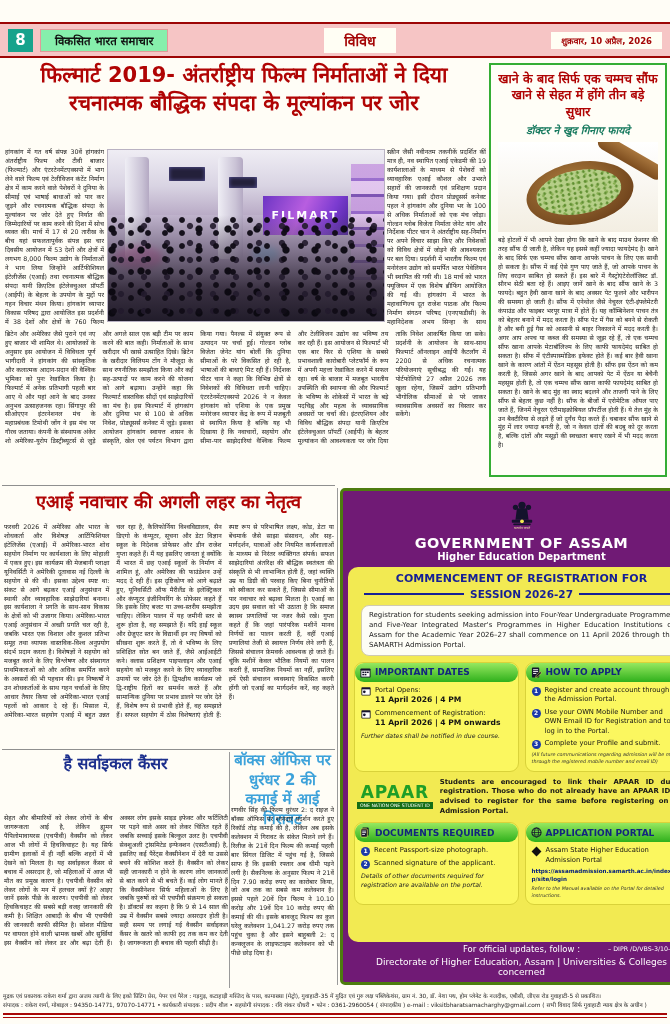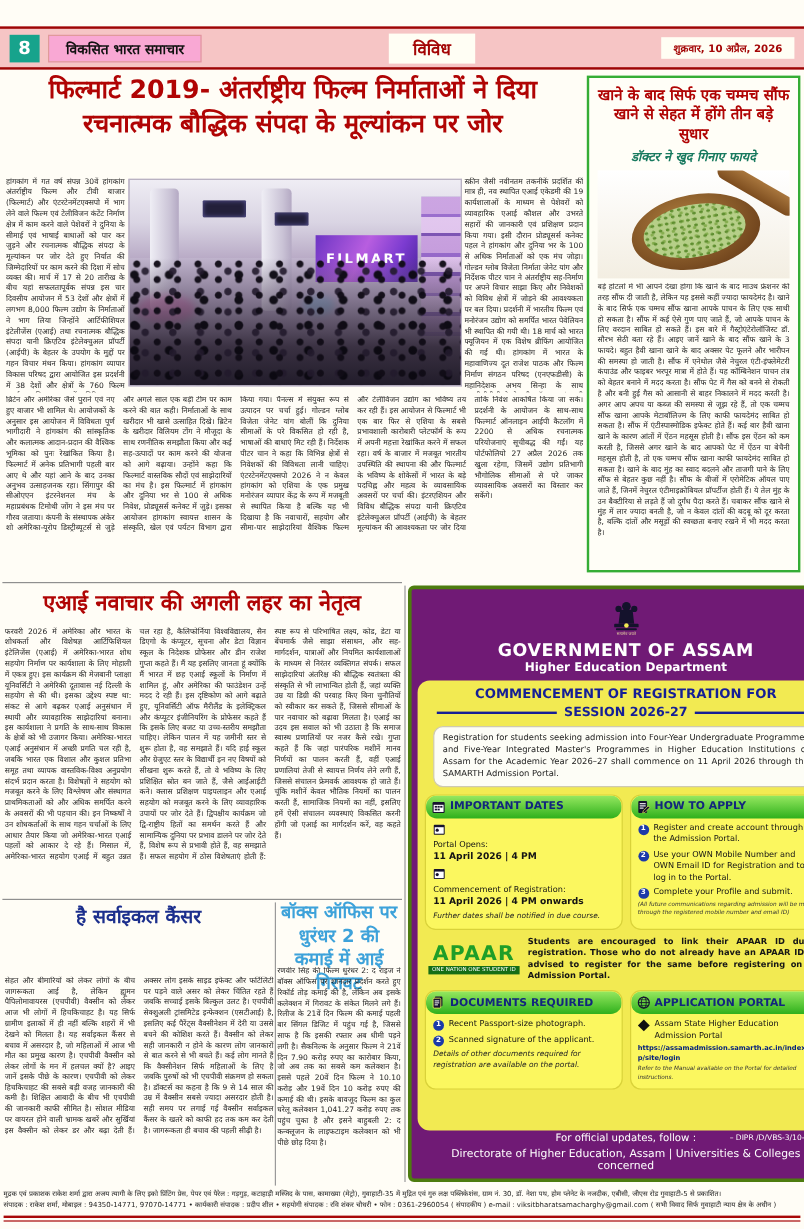--- a/index.html
+++ b/index.html
@@ -4,21 +4,21 @@
 <style>
   * { margin:0; padding:0; box-sizing:border-box; }
   html,body { width:670px; }
   body { position:relative; width:670px; height:1024px; background:#fffdf6; font-family:"DejaVu Sans", sans-serif; color:#161616; overflow:hidden; }
 
   
   .masthead { position:absolute; top:22px; left:0; width:670px; height:36px; background:#f6c5c5;
     border-top:2px solid #9d0505; border-bottom:2px solid #9d0505; display:flex; align-items:center; padding:0 8px; }
   .page-num { background:#17a38c; color:#fff; font-weight:bold; font-size:15px; width:25px; height:23px;
     display:flex; align-items:center; justify-content:center; }
-  .paper-name { background:#f9a8d4; border:1px solid #e09a9a; margin-left:7px; padding:3px 14px; font-weight:bold; font-size:11.5px; color:#111; }
+  .paper-name { background:#86efac; border:1px solid #e09a9a; margin-left:7px; padding:3px 14px; font-weight:bold; font-size:11.5px; color:#111; }
   .section-box { background:#fffef4; padding:3px 20px; font-weight:bold; font-size:14px; color:#a40606; margin:0 auto; }
   .date-box { background:#fffef4; padding:3px 10px; font-size:8.5px; color:#a40606; font-weight:bold; }
 
   
   .newstext { font-size:6.3px; line-height:1.42; text-align:justify; color:#1d1d1d; overflow:hidden; }
 
   
   .headline-main { position:absolute; top:61px; left:2px; width:484px; text-align:center; color:#b00404;
     font-weight:bold; font-size:21px; line-height:1.35; white-space:nowrap; }
   .headline-main div { overflow:hidden; }
@@ -90,21 +90,21 @@
   .ad-t2 { color:#151f96; font-weight:bold; text-align:center; font-size:16px; line-height:1.1; }
   .ad-session { display:flex; align-items:center; gap:6px; margin:3px 10px 0 10px; color:#151f96; font-weight:bold; font-size:10.5px; }
   .ad-session .hline { flex:1; border-top:2px solid #151f96; }
   .ad-intro { background:#fdfdf6; border:1px solid #cfcab0; border-radius:8px; margin:5px 7px 0 7px; padding:4px 7px;
     font-size:7px; line-height:1.45; text-align:justify; color:#1b1b1b; }
   .ad-grid { display:grid; grid-template-columns:1fr 1fr; gap:6px; margin-top:6px; }
   .ad-sec { background:#fbf75f; border-radius:9px; overflow:hidden; border:1px solid #d9d23a; }
   .ad-sec-head { background:linear-gradient(180deg,#96e860,#2fb01c); color:#12267d; font-weight:bold; font-size:9px;
     padding:4px 5px; display:flex; align-items:center; gap:4px; border-radius:9px; }
   .ad-sec-body { padding:4px 6px 5px 6px; font-size:6.8px; line-height:1.4; color:#141414; }
-  .date-row { display:flex; gap:4px; margin-bottom:3px; align-items:flex-start;flex-direction:column; }
+  .date-row { display:flex; gap:4px; margin-bottom:3px; align-items:flex-start; }
   .date-txt b { font-size:7.6px; }
   .note-it { font-style:italic; font-size:6.2px; margin-top:2px; color:#222; }
   .tiny-note { font-style:italic; font-size:4.8px; margin-top:2px; color:#333; }
   .step { display:flex; gap:4px; margin-bottom:3px; align-items:flex-start; }
   .num { min-width:9px; height:9px; border-radius:50%; background:#1c3aa9; color:#fff; font-size:6px; font-weight:bold;
     display:inline-flex; align-items:center; justify-content:center; margin-top:1px; }
   .apaar-row { display:flex; gap:7px; align-items:center; margin:6px 3px 0 3px; }
   .apaar-logo { text-align:center; }
   .apaar-word { color:#1f9e28; font-weight:bold; font-size:17px; letter-spacing:1px; line-height:1; }
   .apaar-tag { background:#166e16; color:#fff; font-size:4.6px; padding:1px 3px; margin-top:1px; white-space:nowrap; }

